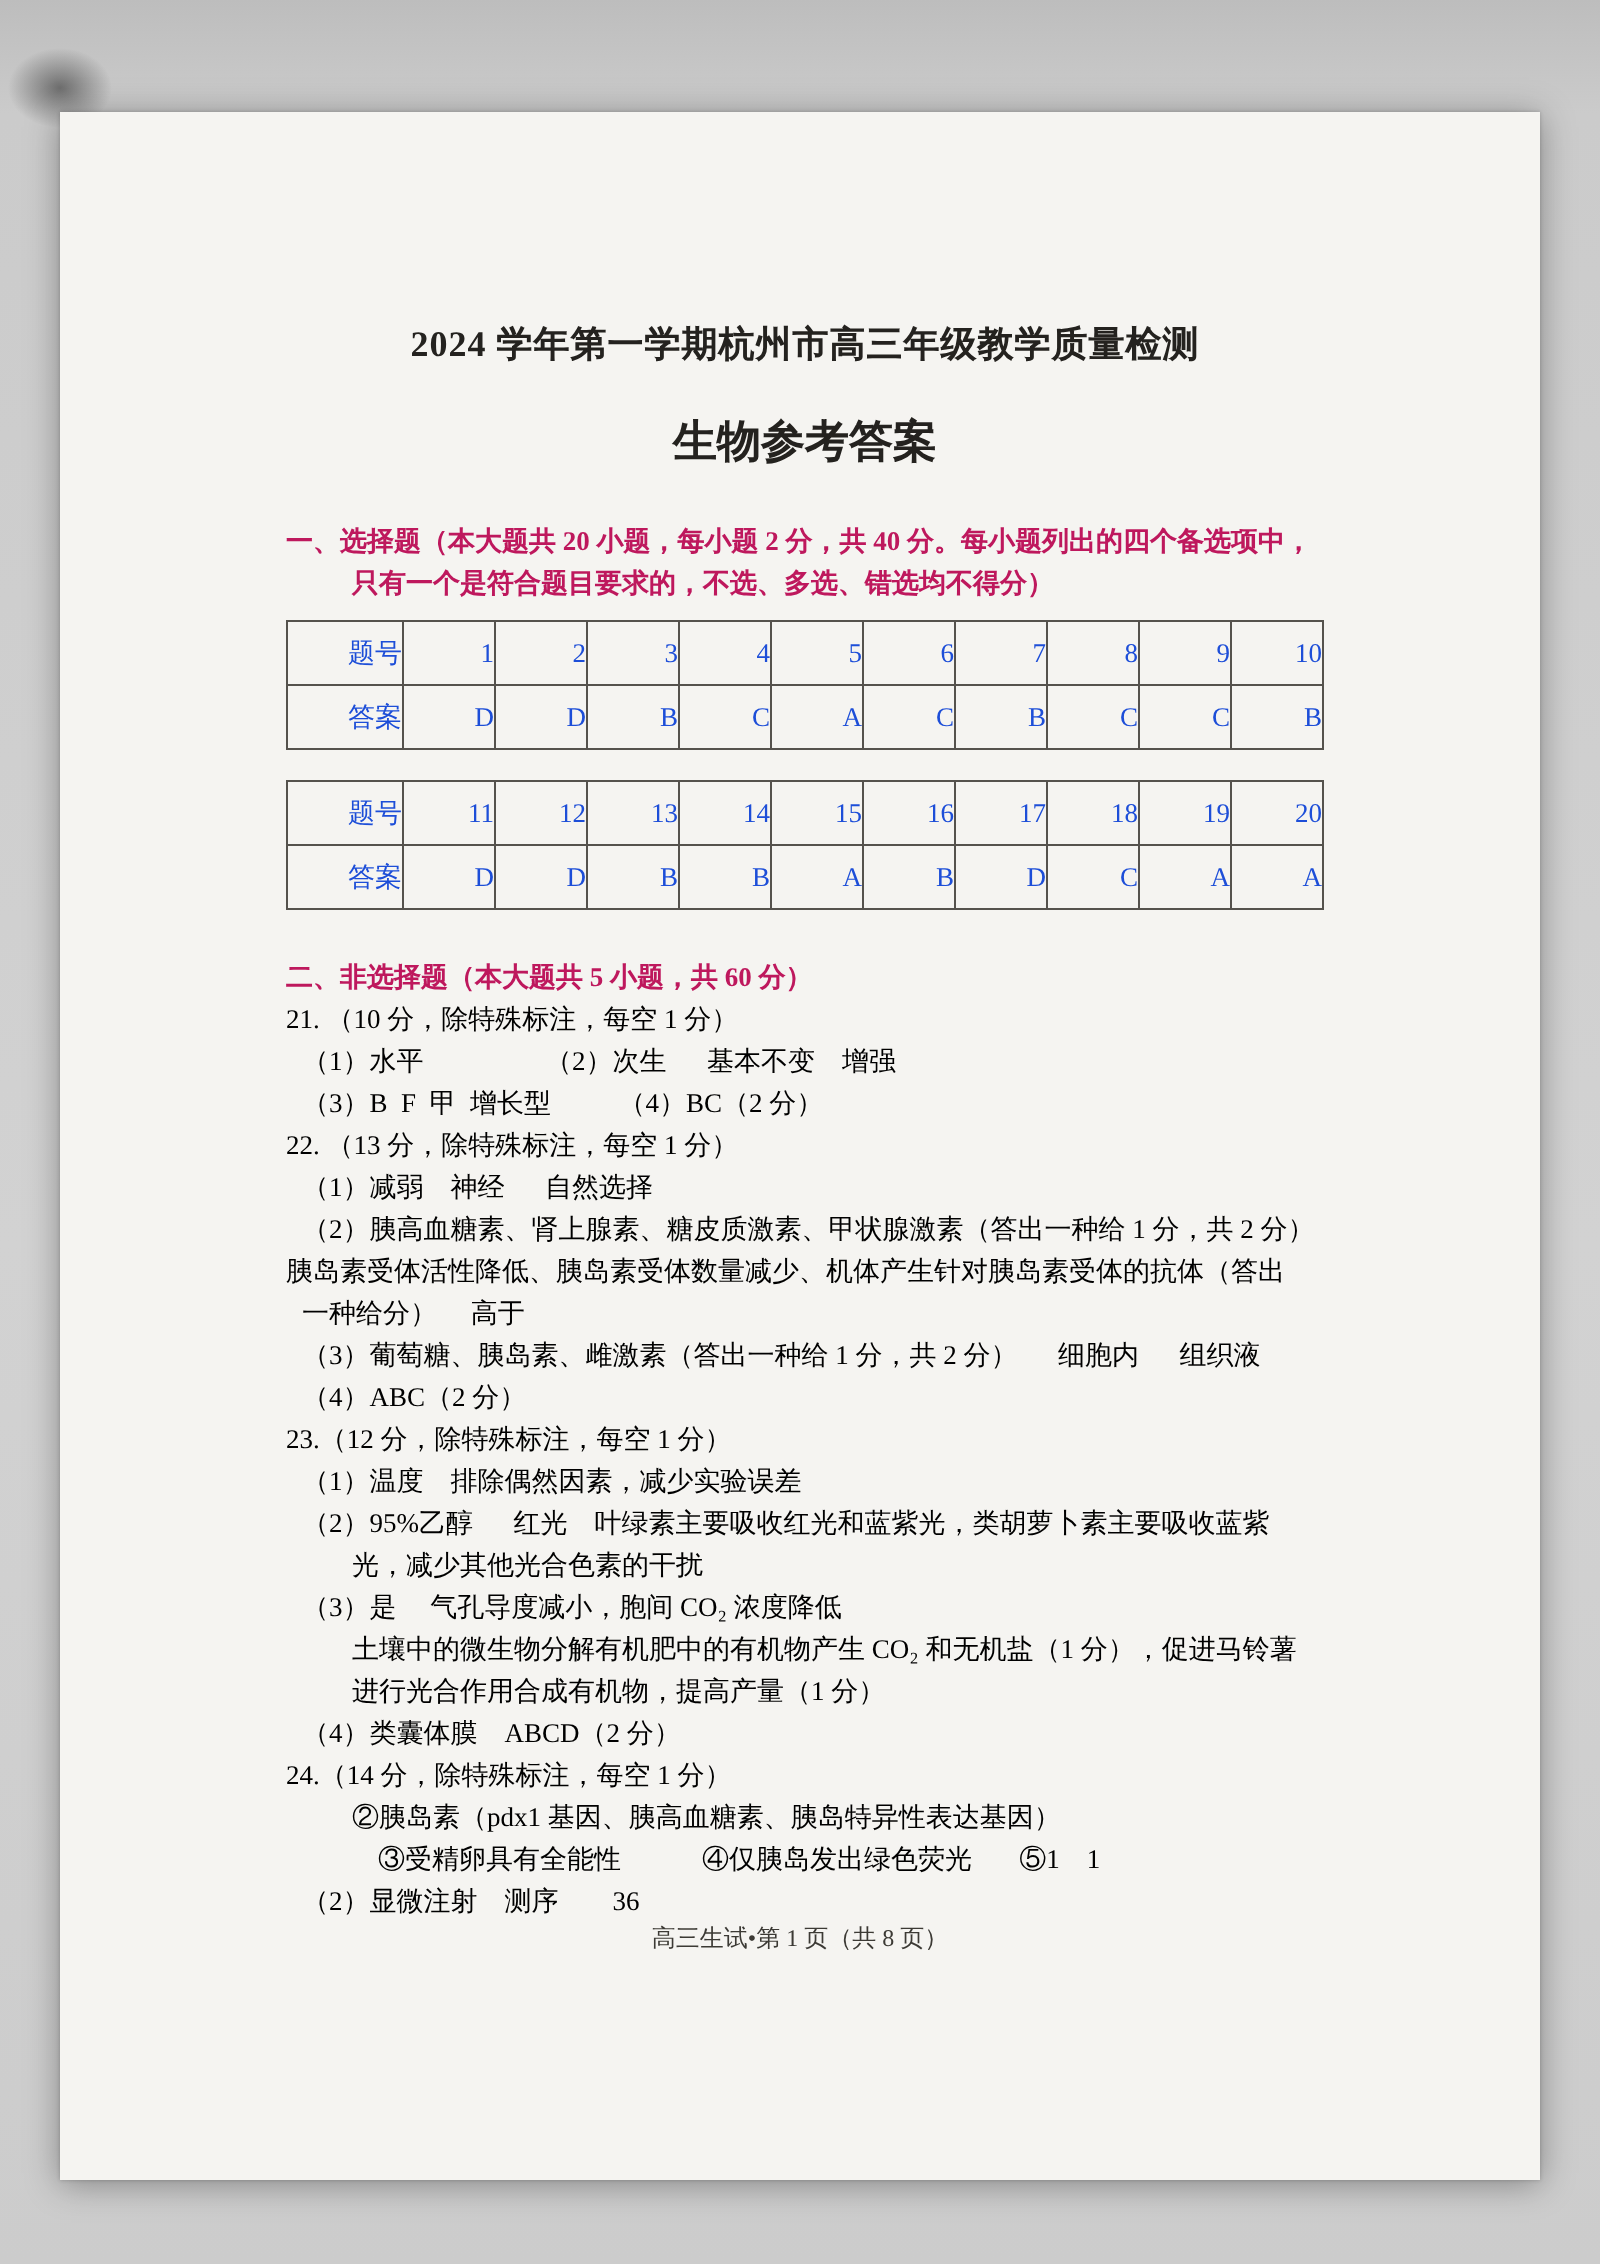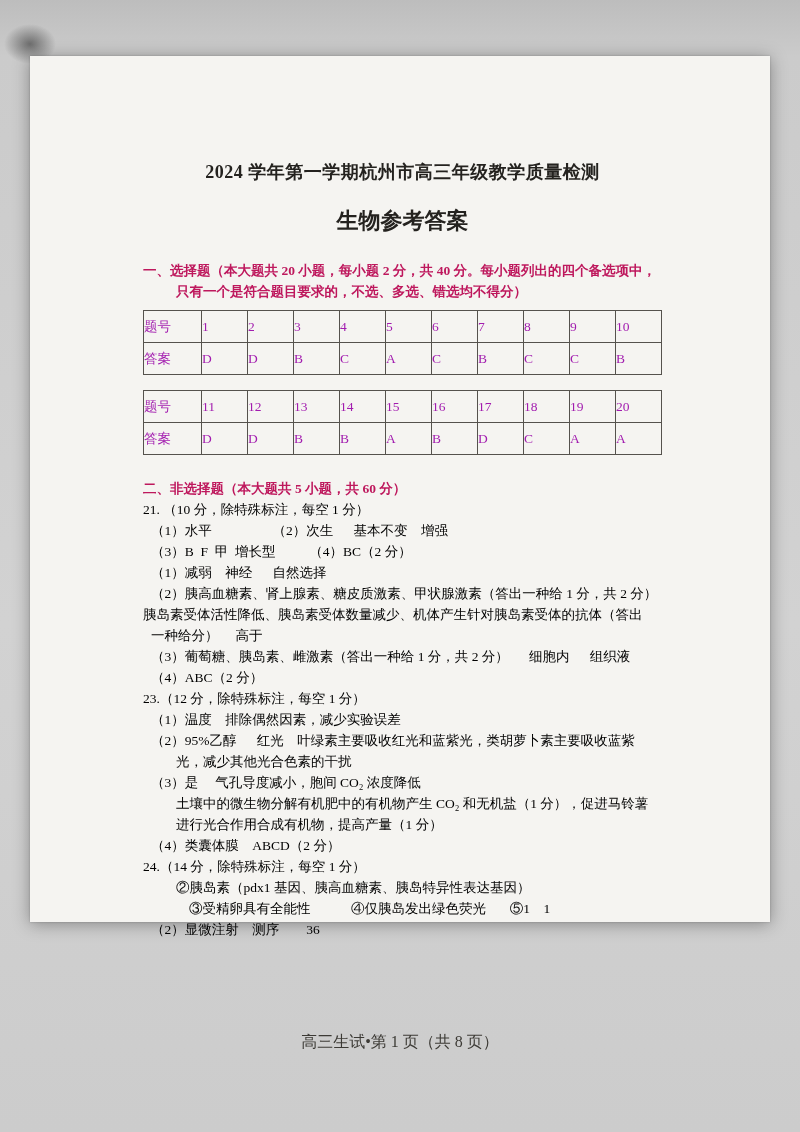--- a/index.html
+++ b/index.html
@@ -13,21 +13,21 @@
   .canvas {
     position:absolute; inset:0;
     background:linear-gradient(180deg,#bdbdbd 0%, #cbcbcb 5%, #d2d2d2 55%, #cccccc 100%);
   }
   .smudge {
     position:absolute; left:4px; top:24px; width:52px; height:40px;
     background:radial-gradient(closest-side, rgba(35,35,35,.55), rgba(35,35,35,0));
     border-radius:50%;
   }
   .page {
-    position:absolute; left:30px; top:56px; width:740px; height:866px;
+    position:absolute; left:30px; top:56px; width:740px; height:1034px;
     background:#f5f4f1;
     box-shadow:0 2px 16px rgba(0,0,0,.35), 0 0 2px rgba(0,0,0,.2);
     padding:104px 108px 0 113px;
     color:#2e2c29;
   }
   .title {
     text-align:center; font-size:18px; font-weight:bold;
     letter-spacing:.5px; margin-bottom:22px; color:#24221f;
   }
   .subtitle {
@@ -39,29 +39,29 @@
     white-space:pre-wrap; color:#000000;
   }
   .bold { font-weight:bold; color:#be185d; }
   .l1 { padding-left:8px; }
   .l2 { padding-left:33px; }
   .l3 { padding-left:46px; }
   table.answers {
     width:100%; border-collapse:collapse; table-layout:fixed; margin-top:8px;
   }
   table.answers td {
-    border:1px solid #55524d; height:32px; text-align:left;
-    vertical-align:middle; font-size:13.5px; color:#a21caf;
+    border:1px solid #55524d; height:32px; text-align:right;
+    vertical-align:middle; font-size:13.5px; color:#1d4ed8;
     background:#f5f4f1;
   }
   .t-gap { height:7px; }
   .sec2-heading { margin-top:23px; }
   .footer {
-    position:absolute; left:0; right:0; top:976px;
-    text-align:center; font-size:16px; color:#3c3a35;
+    position:absolute; left:0; right:0; top:905px;
+    text-align:center; font-size:12px; color:#3c3a35;
   }
 </style>
 </head>
 <body>
 
 <div class="canvas">
   <div class="smudge"></div>
 
   <div class="page">
 
@@ -159,20 +159,21 @@
         <td>A</td>
       </tr>
     </tbody>
       </table>
 
     <div class="line bold sec2-heading">二、非选择题（本大题共 5 小题，共 60 分）</div>
 
     <div class="line">21. （10 分，除特殊标注，每空 1 分）</div>
     <div class="line l1">（1）水平                  （2）次生      基本不变    增强</div>
     <div class="line l1">（3）B  F  甲  增长型          （4）BC（2 分）</div>
+    <div class="line">22. （13 分，除特殊标注，每空 1 分）</div>
     <div class="line l1">（1）减弱    神经      自然选择</div>
     <div class="line l1">（2）胰高血糖素、肾上腺素、糖皮质激素、甲状腺激素（答出一种给 1 分，共 2 分）</div>
     <div class="line">胰岛素受体活性降低、胰岛素受体数量减少、机体产生针对胰岛素受体的抗体（答出</div>
     <div class="line l1">一种给分）     高于</div>
     <div class="line l1">（3）葡萄糖、胰岛素、雌激素（答出一种给 1 分，共 2 分）      细胞内      组织液</div>
     <div class="line l1">（4）ABC（2 分）</div>
     <div class="line">23.（12 分，除特殊标注，每空 1 分）</div>
     <div class="line l1">（1）温度    排除偶然因素，减少实验误差</div>
     <div class="line l1">（2）95%乙醇      红光    叶绿素主要吸收红光和蓝紫光，类胡萝卜素主要吸收蓝紫</div>
     <div class="line l2">光，减少其他光合色素的干扰</div>

